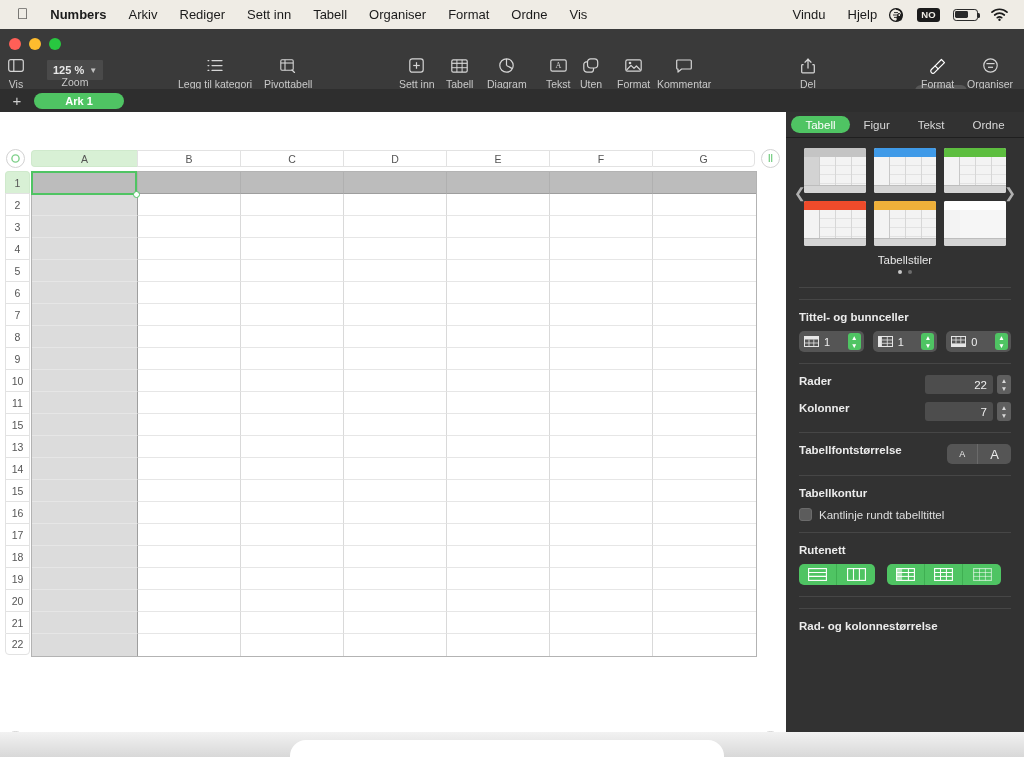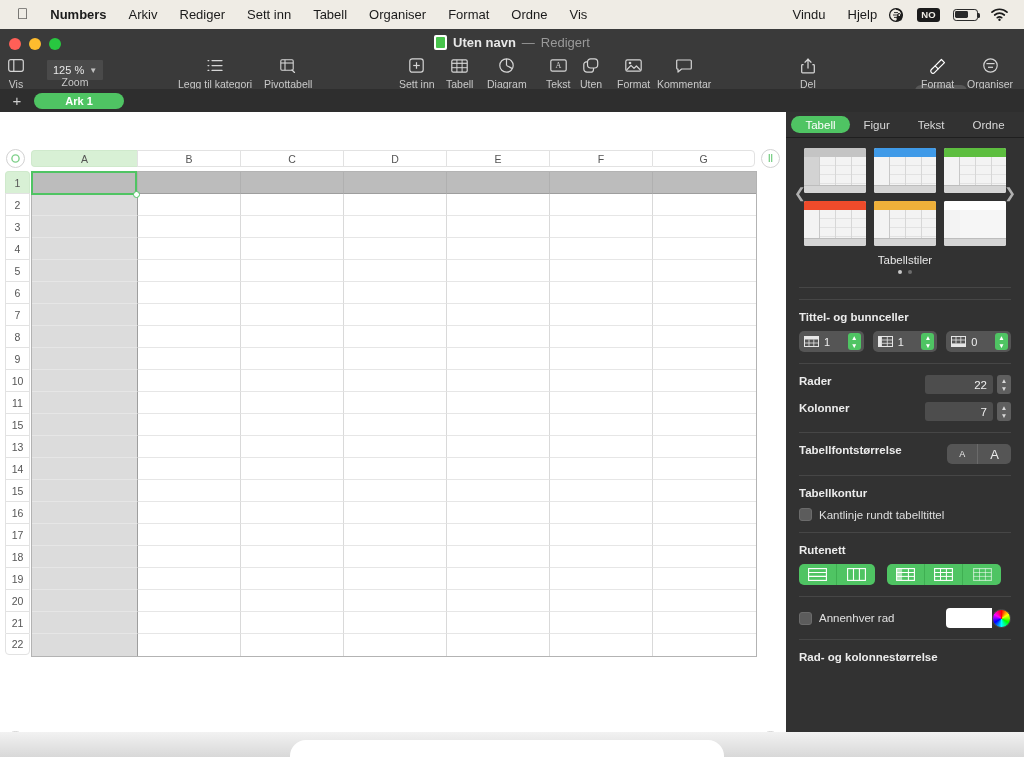--- a/index.html
+++ b/index.html
@@ -79,21 +79,21 @@
   .tbitem .lb { white-space: nowrap; }
   .tbitem.active .ic { color: #ffffff; }
   .tb-hl {
     position: absolute; background: #575757; border-radius: 6px;
   }
 
   .zoompill {
     position: absolute; top: 31px; left: 47px;
     background: #4a4a4a; border-radius: 1px; height: 20px;
     display: flex; align-items: center; gap: 5px; padding: 0 6px;
-    font-size: 11px; color: #e8e8e8;
+    font-size: 11px; color: #e8e8e8; font-weight: bold;
   }
   .zoompill .chev { font-size: 8px; color: #c0c0c0; }
 
   
   .sheetbar {
     position: absolute; top: 60px; left: 0; width: 1024px; height: 23px;
     background: #2e2e2e; display: flex; align-items: center; padding-left: 10px; gap: 10px;
   }
   .plusbtn { color: #d0d0d0; font-size: 15px; line-height: 1; width: 14px; text-align: center; }
   .sheettab {
@@ -330,26 +330,20 @@
 
 <div class="window">
 
   <div class="toolbar">
     <div class="traffic">
       <div class="tl r"></div>
       <div class="tl y"></div>
       <div class="tl g"></div>
     </div>
 
-    <div class="doctitle">
-      <span class="docicon"></span>
-      <span class="tname">Uten navn</span>
-      <span class="tdash">—</span>
-      <span class="tedit">Redigert</span>
-    </div>
 
     <div class="tbitem" style="left:8px;">
       <span class="ic">
         <svg width="16" height="13" viewBox="0 0 16 13">
             <rect x="0.7" y="0.7" width="14.6" height="11.6" rx="2" fill="none" stroke="currentColor" stroke-width="1.2"></rect>
             <line x1="5.8" y1="0.7" x2="5.8" y2="12.3" stroke="currentColor" stroke-width="1.2"></line>
           </svg>
       </span>
       <span class="lb">Vis</span>
     </div>
@@ -979,28 +973,20 @@
                   <line x1="6.5" y1="0.6" x2="6.5" y2="12.4" stroke="#ffffff" stroke-width="0.9" opacity="0.6"></line>
                   <line x1="12.4" y1="0.6" x2="12.4" y2="12.4" stroke="#ffffff" stroke-width="0.9" opacity="0.6"></line>
                 </svg>
             </div>
           </div>
         </div>
       </div>
 
       <div class="divider"></div>
 
-      <div class="altrow">
-        <div class="chk"></div>
-        <span style="flex:1;">Annenhver rad</span>
-        <span style="display:flex; align-items:center;">
-          <span class="altswatch"></span>
-          <span class="wheel"></span>
-        </span>
-      </div>
 
       <div class="divider"></div>
 
       <div class="sec-title">Rad- og kolonnestørrelse</div>
     </div>
   </div>
 </div>
 
 <div class="desktop">
   <div class="curve"></div>

